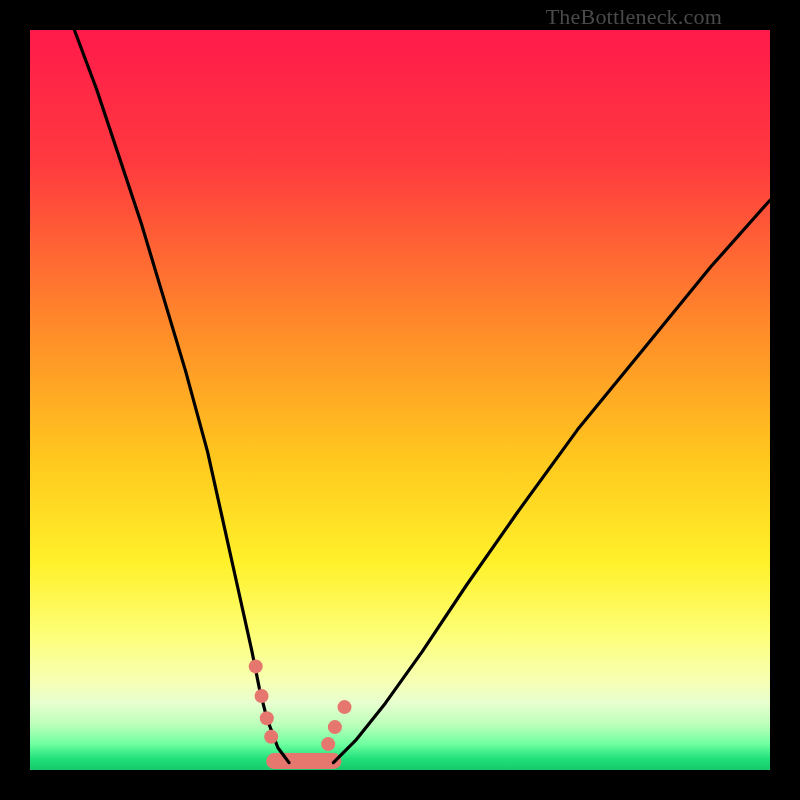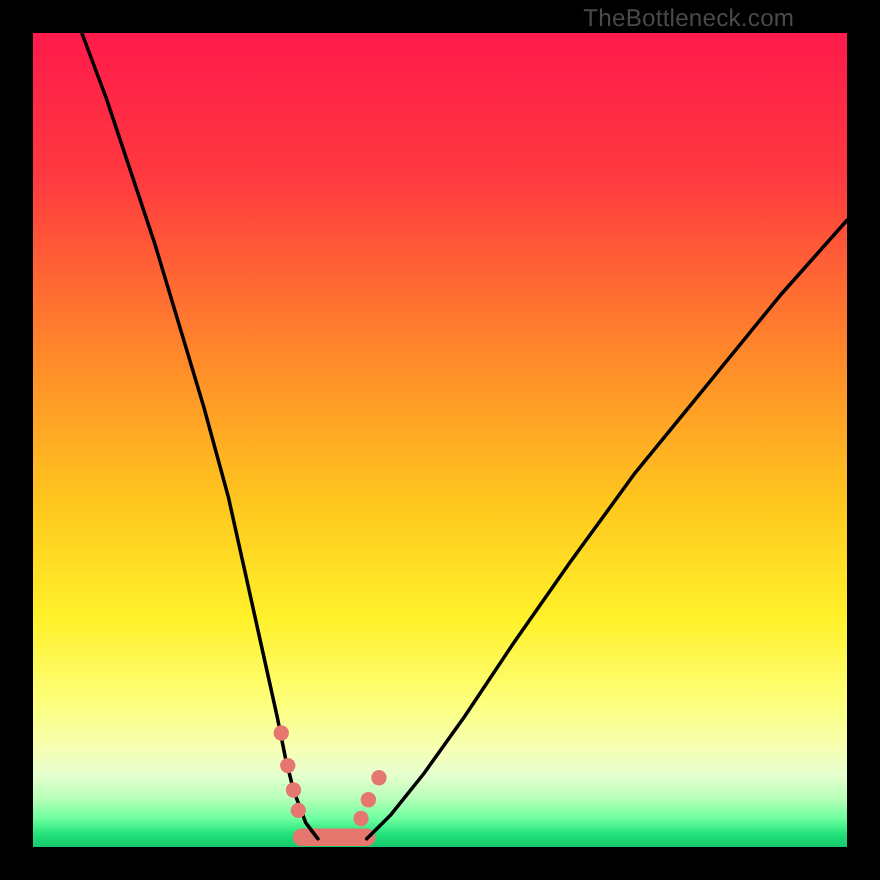--- a/index.html
+++ b/index.html
@@ -8,20 +8,21 @@
     width: 800px;
     height: 800px;
     background: #000;
     overflow: hidden;
     font-family: Arial, Helvetica, sans-serif;
   }
   .stage {
     position: relative;
     width: 732px;
     height: 800px;
+    font-family: Liberation Serif, serif;
   }
   .watermark {
     position: absolute;
     top: 4px;
     right: 10px;
     color: #4a4a4a;
     font-size: 22px;
     font-weight: 500;
     letter-spacing: 0.2px;
     z-index: 50;

